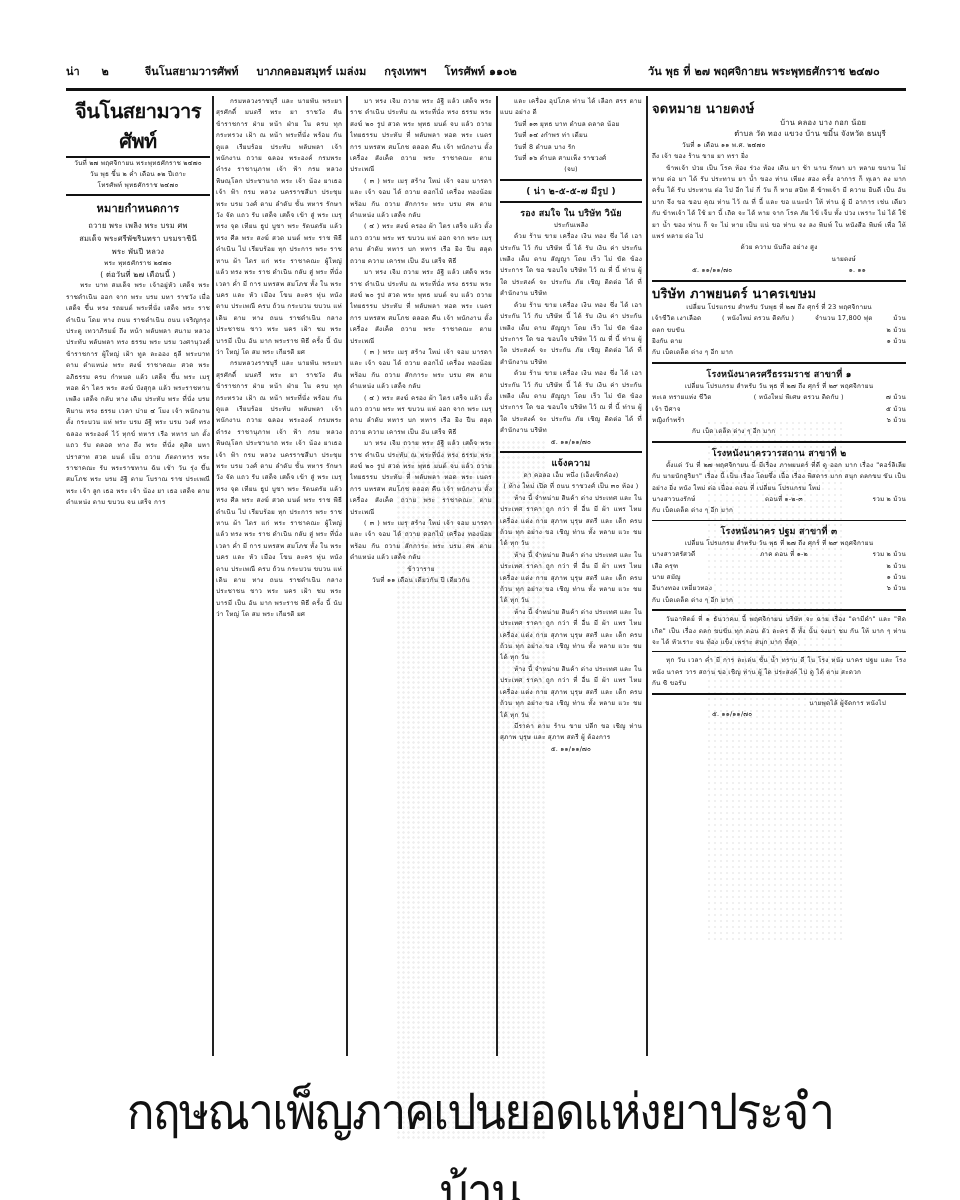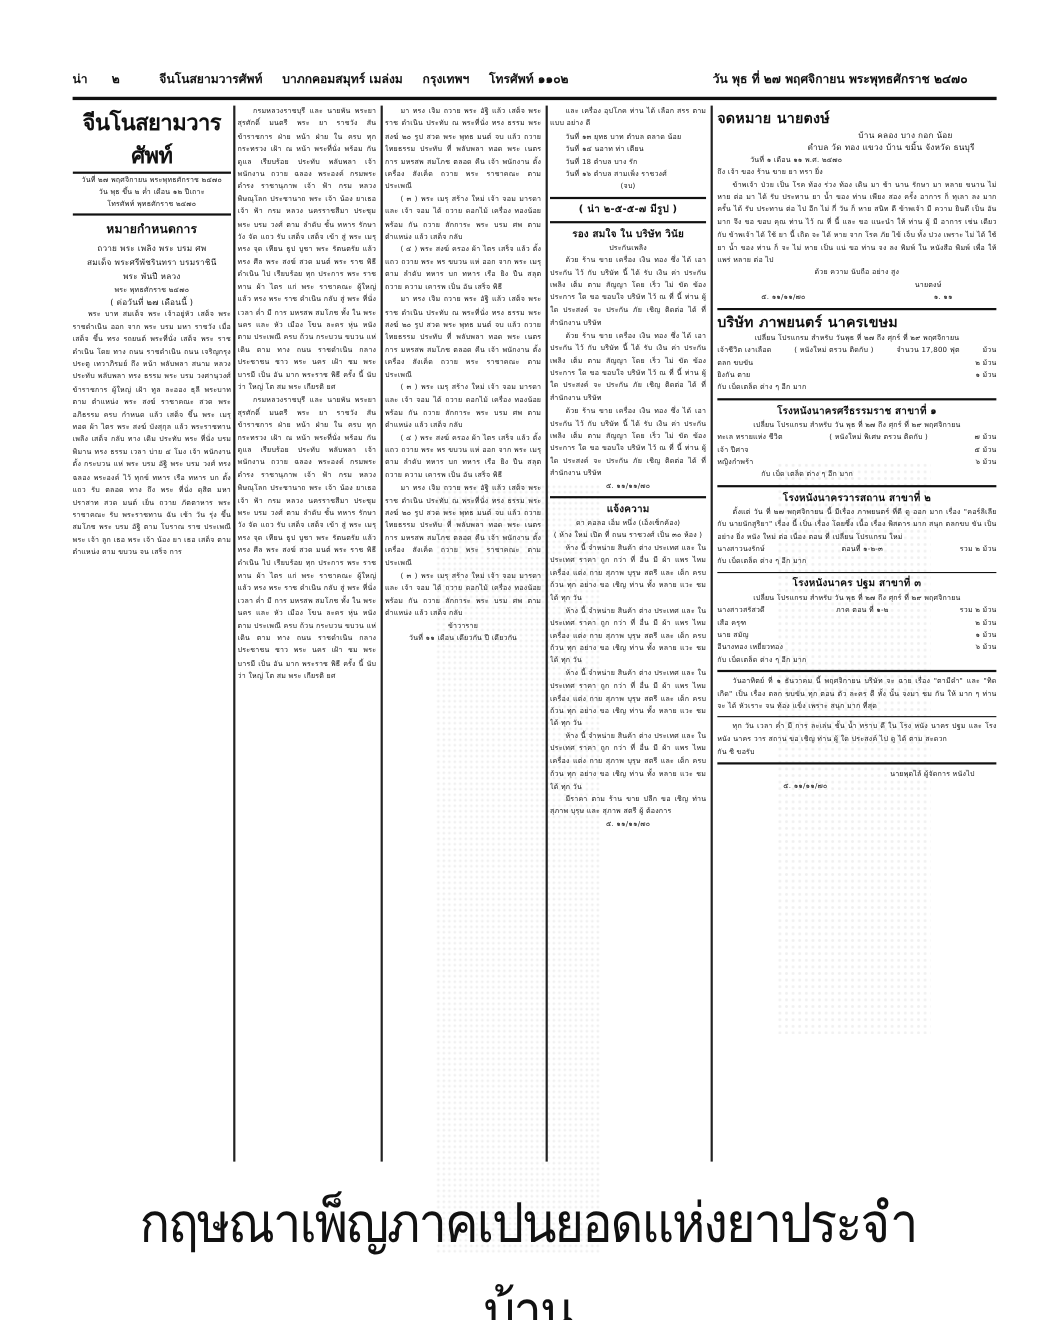--- a/index.html
+++ b/index.html
@@ -78,22 +78,22 @@
     <div class="indent">มา ทรง เจิม ถวาย พระ อัฐิ แล้ว เสด็จ พระ ราช ดำเนิน ประทับ ณ พระที่นั่ง ทรง ธรรม พระ สงฆ์ ๒๐ รูป สวด พระ พุทธ มนต์ จบ แล้ว ถวาย ไทยธรรม ประทับ ที่ พลับพลา ทอด พระ เนตร การ มหรสพ สมโภช ตลอด คืน เจ้า พนักงาน ตั้ง เครื่อง สังเค็ด ถวาย พระ ราชาคณะ ตาม ประเพณี</div>
     <div class="indent">( ๓ ) พระ เมรุ สร้าง ใหม่ เจ้า จอม มารดา และ เจ้า จอม ได้ ถวาย ดอกไม้ เครื่อง ทองน้อย พร้อม กัน ถวาย สักการะ พระ บรม ศพ ตาม ตำแหน่ง แล้ว เสด็จ กลับ</div>
     <div class="center bold">ข้าวาราย</div>
     <div class="center">วันที่ ๑๑ เดือน เดียวกัน ปี เดียวกัน</div>
   </div>
   <div class="vrule" style="left:430px"></div>
 
   <div class="col c4">
     <div class="indent">และ เครื่อง อุปโภค ท่าน ได้ เลือก สรร ตาม แบบ อย่าง ดี</div>
     <div class="indent"><span>วันที่ ๑๓</span> <span>ยุทธ บาท ตำบล ตลาด น้อย</span></div>
-    <div class="indent"><span>วันที่ ๑๔</span> <span>นอาท ท่า เตียน</span></div>
-    <div class="indent"><span>วันที่ 18</span> <span>ตำบล บาง รัก</span></div>
+    <div class="indent"><span>วันที่ ๑๔</span> <span>งกำพร ท่า เตียน</span></div>
+    <div class="indent"><span>วันที่ 8</span> <span>ตำบล บาง รัก</span></div>
     <div class="indent"><span>วันที่ ๑๖</span> <span>ตำบล สามเพ็ง ราชวงศ์</span></div>
     <div class="center bold">(จบ)</div>
     <div class="hr"></div>
     <div class="h3">( น่า ๒-๕-๕-๗ มีรูป )</div>
     <div class="hr"></div>
     <div class="h3">รอง สมใจ ใน บริษัท วินัย</div>
     <div class="center bold">ประกันเพลิง</div>
     <div class="indent">ด้วย ร้าน ขาย เครื่อง เงิน ทอง ซึ่ง ได้ เอา ประกัน ไว้ กับ บริษัท นี้ ได้ รับ เงิน ค่า ประกัน เพลิง เต็ม ตาม สัญญา โดย เร็ว ไม่ ขัด ข้อง ประการ ใด ขอ ขอบใจ บริษัท ไว้ ณ ที่ นี้ ท่าน ผู้ ใด ประสงค์ จะ ประกัน ภัย เชิญ ติดต่อ ได้ ที่ สำนักงาน บริษัท</div>
     <div class="indent">ด้วย ร้าน ขาย เครื่อง เงิน ทอง ซึ่ง ได้ เอา ประกัน ไว้ กับ บริษัท นี้ ได้ รับ เงิน ค่า ประกัน เพลิง เต็ม ตาม สัญญา โดย เร็ว ไม่ ขัด ข้อง ประการ ใด ขอ ขอบใจ บริษัท ไว้ ณ ที่ นี้ ท่าน ผู้ ใด ประสงค์ จะ ประกัน ภัย เชิญ ติดต่อ ได้ ที่ สำนักงาน บริษัท</div>
     <div class="indent">ด้วย ร้าน ขาย เครื่อง เงิน ทอง ซึ่ง ได้ เอา ประกัน ไว้ กับ บริษัท นี้ ได้ รับ เงิน ค่า ประกัน เพลิง เต็ม ตาม สัญญา โดย เร็ว ไม่ ขัด ข้อง ประการ ใด ขอ ขอบใจ บริษัท ไว้ ณ ที่ นี้ ท่าน ผู้ ใด ประสงค์ จะ ประกัน ภัย เชิญ ติดต่อ ได้ ที่ สำนักงาน บริษัท</div>
@@ -120,21 +120,21 @@
     <div class="indent">ข้าพเจ้า ป่วย เป็น โรค ท้อง ร่วง ท้อง เดิน มา ช้า นาน รักษา มา หลาย ขนาน ไม่ หาย ต่อ มา ได้ รับ ประทาน ยา น้ำ ของ ท่าน เพียง สอง ครั้ง อาการ ก็ ทุเลา ลง มาก ครั้น ได้ รับ ประทาน ต่อ ไป อีก ไม่ กี่ วัน ก็ หาย สนิท ดี ข้าพเจ้า มี ความ ยินดี เป็น อัน มาก จึง ขอ ขอบ คุณ ท่าน ไว้ ณ ที่ นี้ และ ขอ แนะนำ ให้ ท่าน ผู้ มี อาการ เช่น เดียว กับ ข้าพเจ้า ได้ ใช้ ยา นี้ เถิด จะ ได้ หาย จาก โรค ภัย ไข้ เจ็บ ทั้ง ปวง เพราะ ไม่ ได้ ใช้ ยา น้ำ ของ ท่าน ก็ จะ ไม่ หาย เป็น แน่ ขอ ท่าน จง ลง พิมพ์ ใน หนังสือ พิมพ์ เพื่อ ให้ แพร่ หลาย ต่อ ไป</div>
     <div class="center">ด้วย ความ นับถือ อย่าง สูง</div>
     <div class="right bold" style="padding-right:50px">นายตงษ์</div>
     <div class="row" style="padding:0 40px">
       <span>๕. ๑๑/๑๑/๗๐</span>
       <span>๑. ๑๑</span>
     </div>
     <div class="hr"></div>
 
     <div class="h2">บริษัท ภาพยนตร์ นาครเขษม</div>
-    <div class="center">เปลี่ยน โปรแกรม สำหรับ วันพุธ ที่ ๒๗ ถึง ศุกร์ ที่ ๒๙ พฤศจิกายน</div>
+    <div class="center">เปลี่ยน โปรแกรม สำหรับ วันพุธ ที่ ๒๗ ถึง ศุกร์ ที่ 23 พฤศจิกายน</div>
     <div class="row">
         <span>เจ้าชีวิต เงาเลือด</span>
         <span>( หนังใหม่ ตรวน ติดกับ )</span>
         <span>จำนวน 17,800 ฟุต</span>
         <span>ม้วน</span>
       </div>
     <div class="row">
         <span>ตลก ขบขัน</span>
         <span>๒ ม้วน</span>
       </div>

